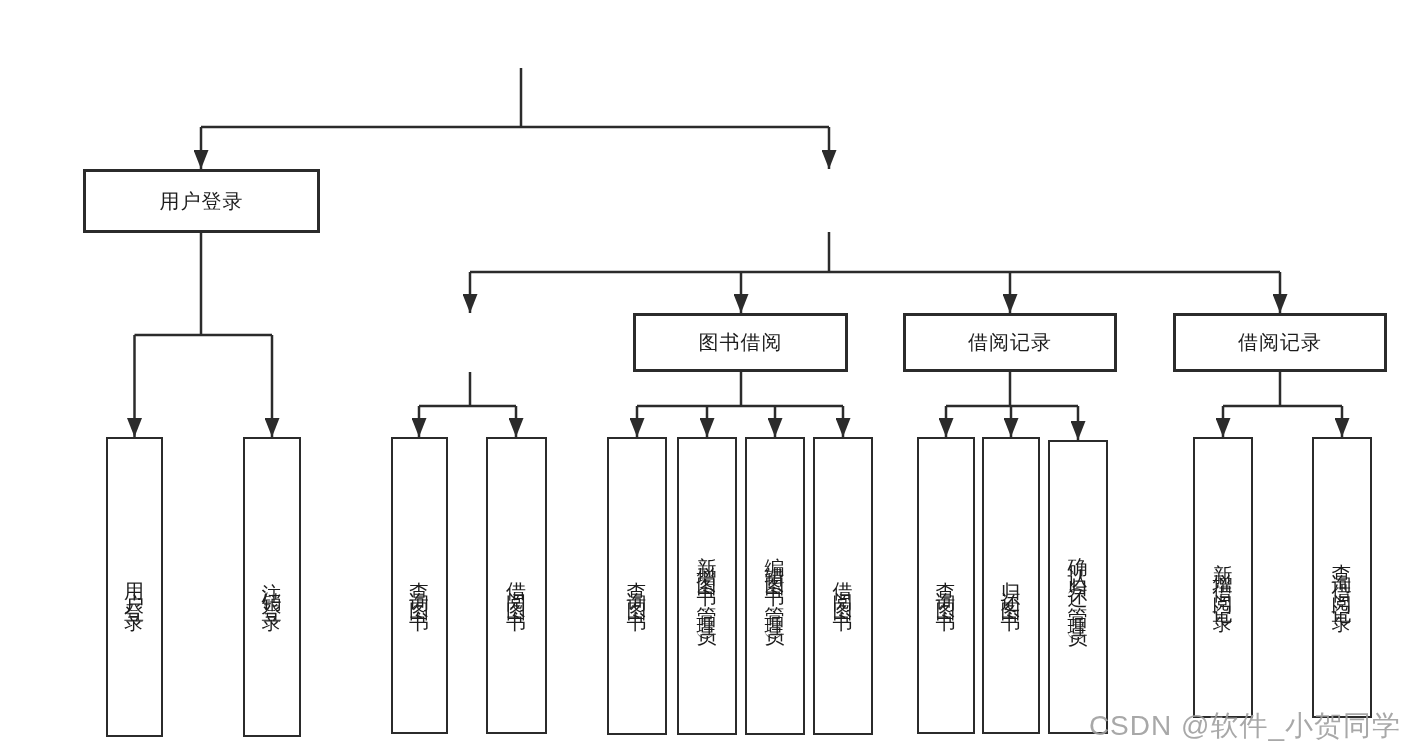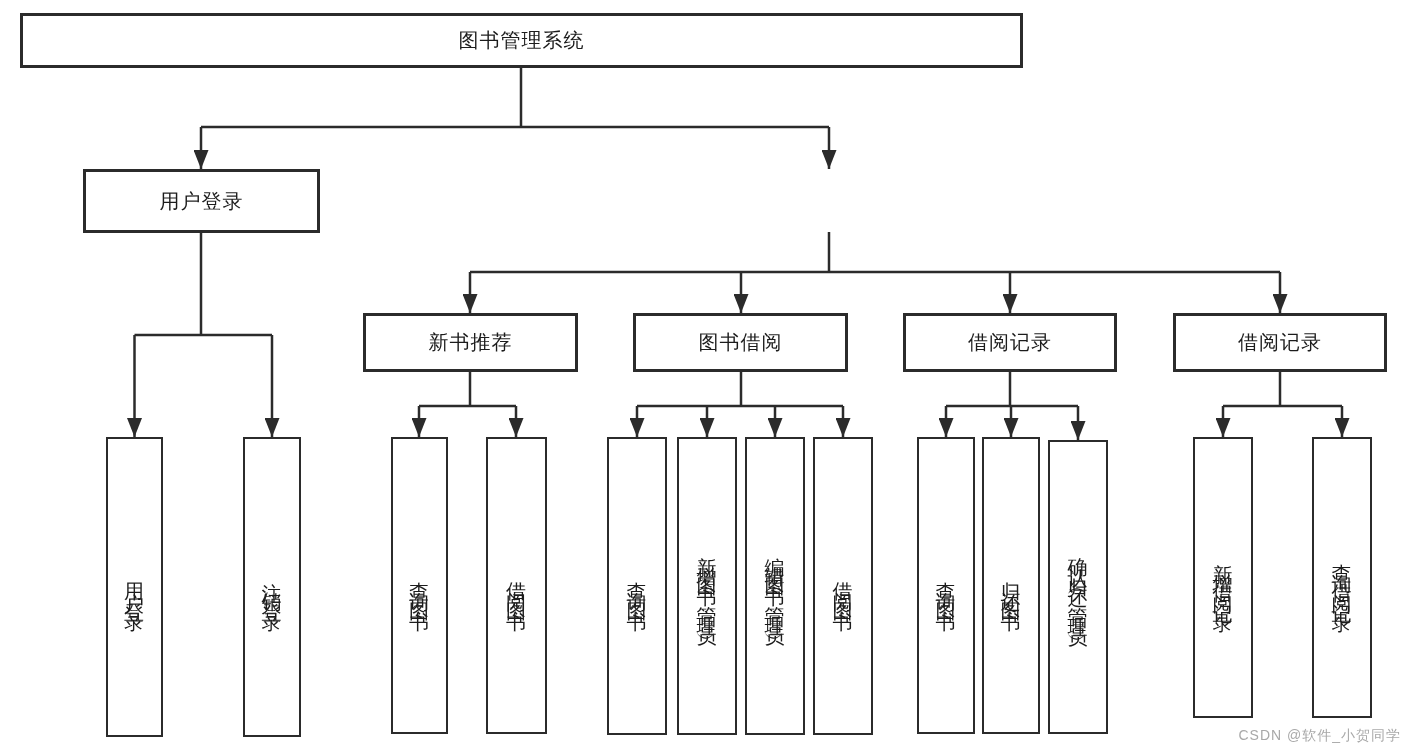--- a/index.html
+++ b/index.html
@@ -38,21 +38,21 @@
     writing-mode: vertical-lr;
     text-orientation: mixed;
     letter-spacing: 10px;
     font-size: 20px;
     line-height: 1;
   }
   .watermark {
     position: absolute;
     right: 4px;
     bottom: 2px;
-    font-size: 14px;
+    font-size: 28px;
     color: rgba(158, 158, 158, 0.9);
     letter-spacing: 1px;
     z-index: 10;
     white-space: nowrap;
   }
 </style>
 </head>
 <body>
 
 <div class="stage">
@@ -98,25 +98,23 @@
     <line x1="946" y1="406" x2="946" y2="437" marker-end="url(#arrow)"></line>
     <line x1="1011" y1="406" x2="1011" y2="437" marker-end="url(#arrow)"></line>
     <line x1="1078" y1="406" x2="1078" y2="440" marker-end="url(#arrow)"></line>
 
     <line x1="1280" y1="372" x2="1280" y2="406"></line>
     <line x1="1223" y1="406" x2="1342" y2="406"></line>
     <line x1="1223" y1="406" x2="1223" y2="437" marker-end="url(#arrow)"></line>
     <line x1="1342" y1="406" x2="1342" y2="437" marker-end="url(#arrow)"></line>
   </svg>
 
-  <div class="box" style="left:20px; top:13px; width:1003px; height:55px;">图书管理系统</div>
 
   <div class="box" style="left:83px; top:169px; width:237px; height:64px;">用户登录</div>
 
-  <div class="box" style="left:363px; top:313px; width:215px; height:59px;">新书推荐</div>
   <div class="box" style="left:633px; top:313px; width:215px; height:59px;">图书借阅</div>
   <div class="box" style="left:903px; top:313px; width:214px; height:59px;">借阅记录</div>
   <div class="box" style="left:1173px; top:313px; width:214px; height:59px;">借阅记录</div>
 
   <div class="box leaf" style="left:106px; top:437px; width:57px; height:300px;">用户登录</div>
   <div class="box leaf" style="left:243px; top:437px; width:58px; height:300px;">注销登录</div>
 
   <div class="box leaf" style="left:391px; top:437px; width:57px; height:297px;">查询图书</div>
   <div class="box leaf" style="left:486px; top:437px; width:61px; height:297px;">借阅图书</div>
 

